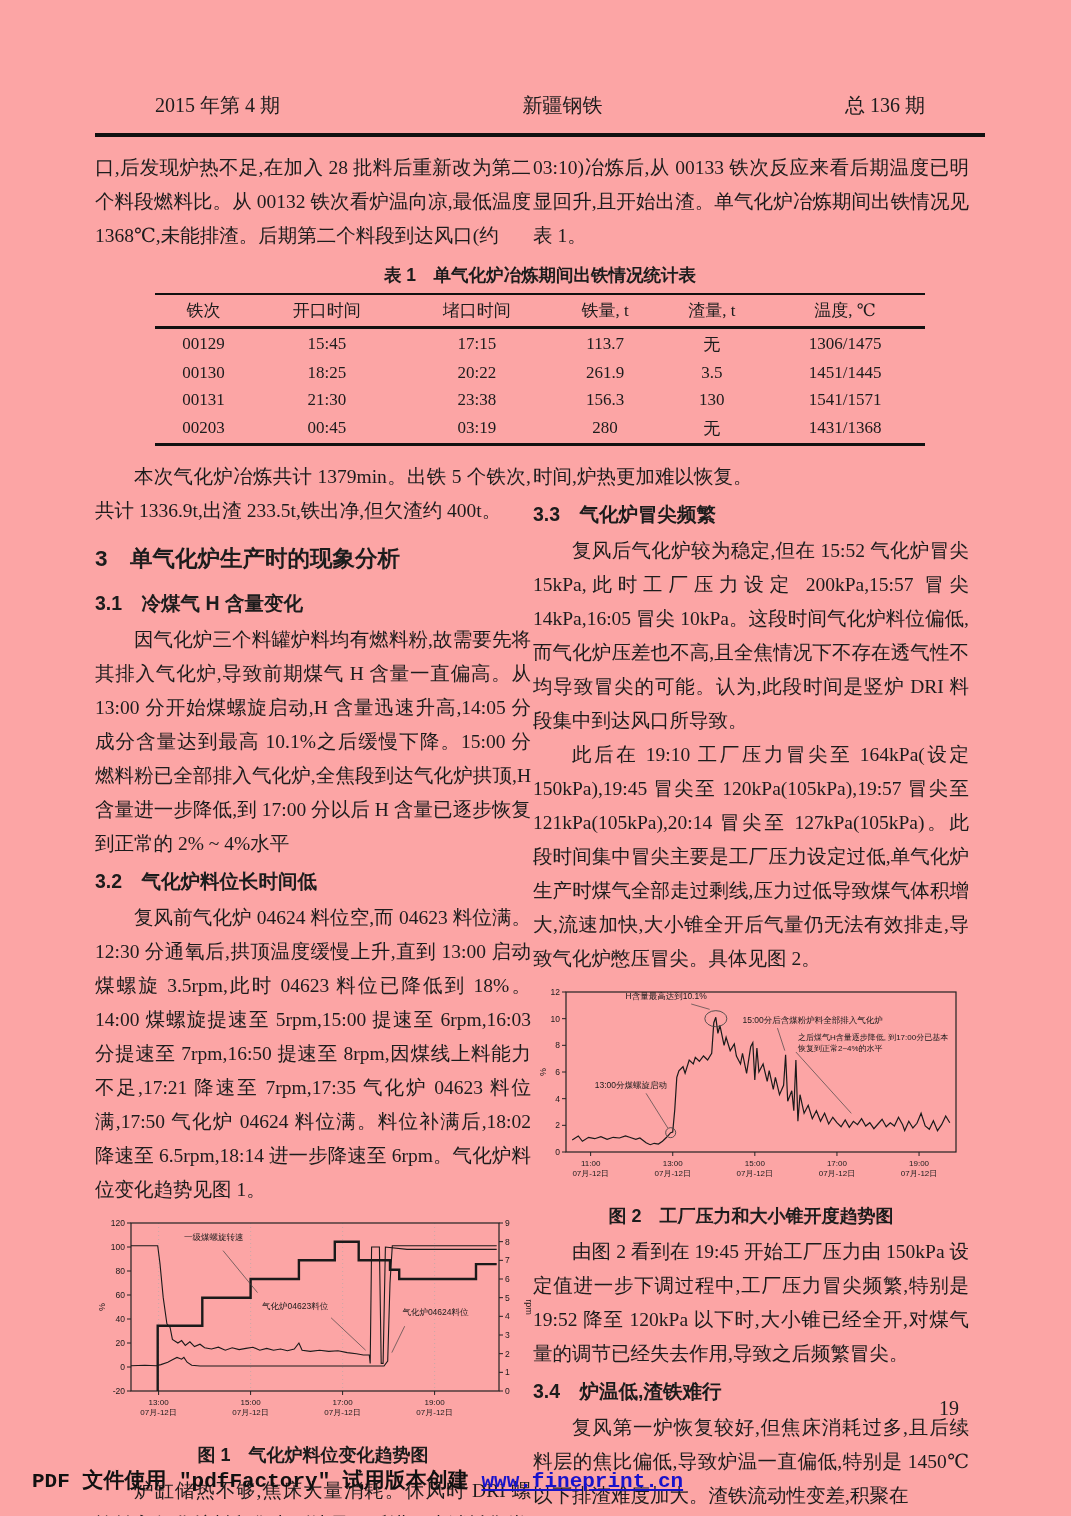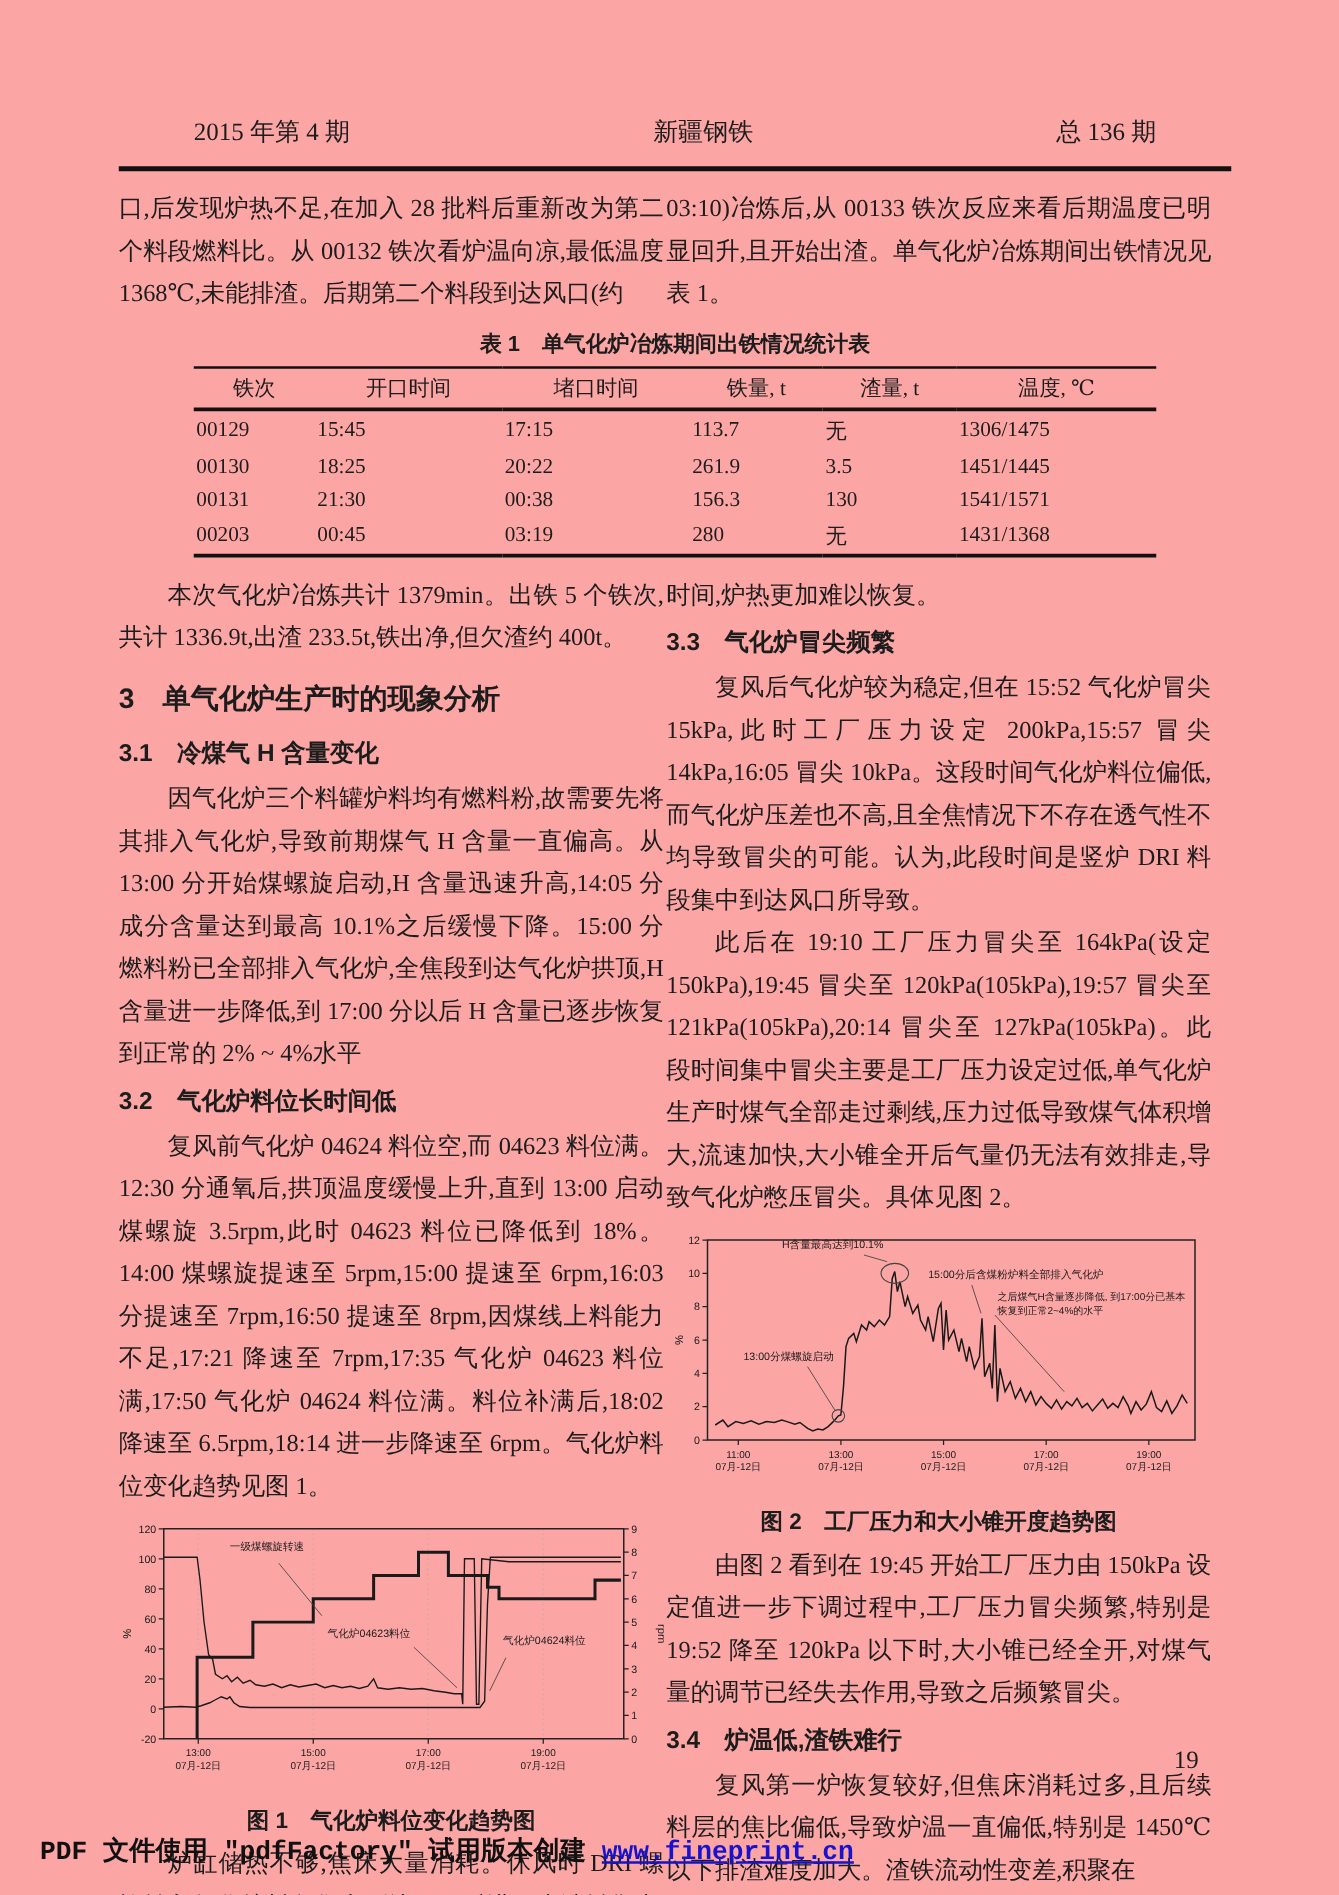--- a/index.html
+++ b/index.html
@@ -17,21 +17,21 @@
   .cols { display:flex; gap:2px; }
   .col { width:436px; font-size:19.5px; line-height:34px; text-align:justify; }
   p.ind { text-indent:2em; }
   
   .tbl-block { width:770px; margin:10px auto 14px auto; }
   .tbl-title { text-align:center; font-family:"Liberation Sans","DejaVu Sans",sans-serif;
                font-weight:bold; font-size:17.5px; margin-bottom:6px; }
   table.data { width:100%; border-collapse:collapse; font-size:17px;
                border-top:2px solid #111; border-bottom:3px solid #111; }
   table.data th { font-weight:normal; padding:4px 2px; border-bottom:3px solid #111; }
-  table.data td { text-align:left; padding:3.5px 2px; }
+  table.data td { text-align:center; padding:3.5px 2px; }
   table.data th { text-align:center; }
   
   .h-sec { font-family:"Liberation Sans","DejaVu Sans",sans-serif; font-weight:bold;
            font-size:22.5px; margin:16px 0 12px 0; line-height:30px;}
   .h-sub { font-family:"Liberation Sans","DejaVu Sans",sans-serif; font-weight:bold;
            font-size:19.5px; margin:3px 0 3px 0; line-height:34px;}
   
   .figure { margin:8px 0 2px 0; text-align:center; }
   .fig-caption { text-align:center; font-family:"Liberation Sans","DejaVu Sans",sans-serif;
                  font-weight:bold; font-size:18px; line-height:34px; margin-bottom:2px;}
@@ -89,21 +89,21 @@
             <td>00130</td>
             <td>18:25</td>
             <td>20:22</td>
             <td>261.9</td>
             <td>3.5</td>
             <td>1451/1445</td>
           </tr>
           <tr>
             <td>00131</td>
             <td>21:30</td>
-            <td>00:38</td>
+            <td>23:38</td>
             <td>156.3</td>
             <td>130</td>
             <td>1541/1571</td>
           </tr>
           <tr>
             <td>00203</td>
             <td>00:45</td>
             <td>03:19</td>
             <td>280</td>
             <td>无</td>

